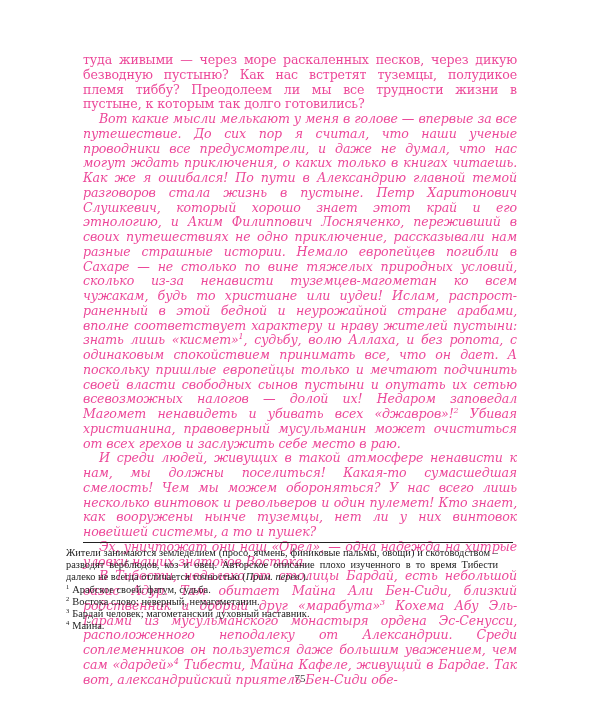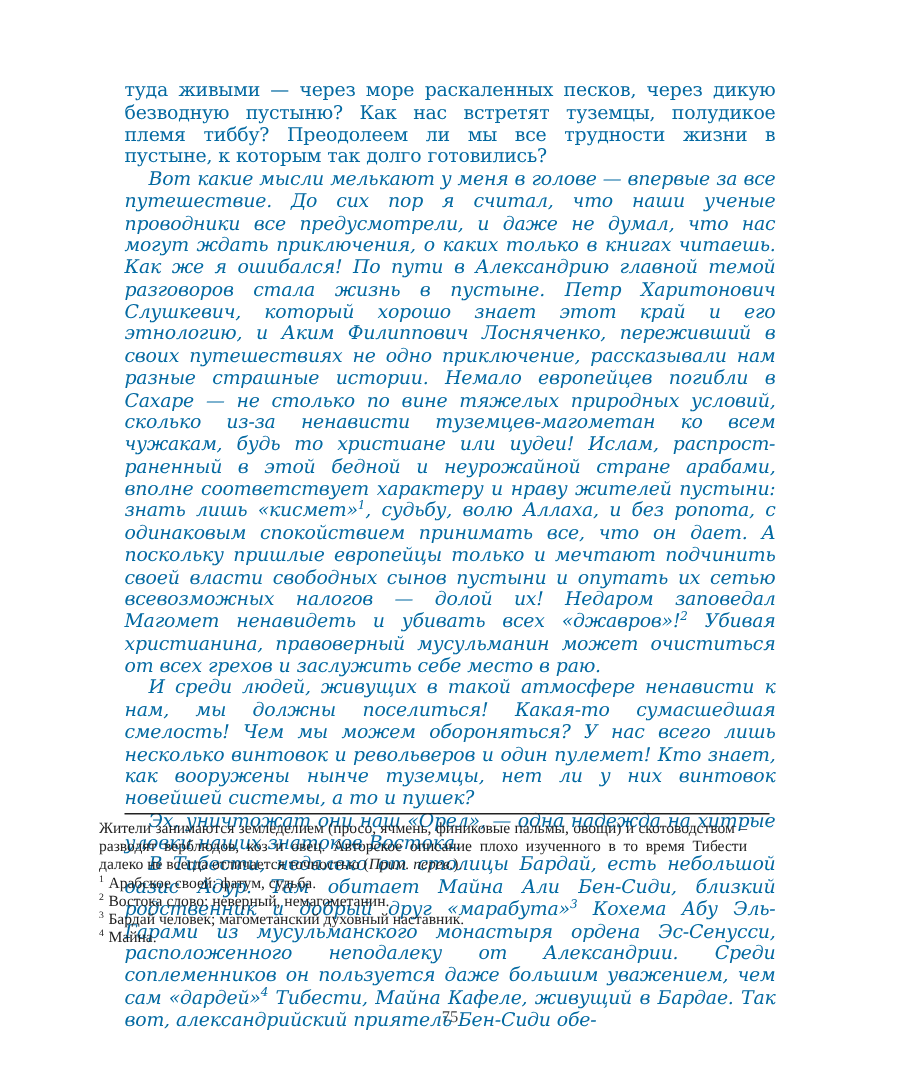--- a/index.html
+++ b/index.html
@@ -1,20 +1,20 @@
 <!DOCTYPE html>
 <html><head>
 <meta charset="utf-8">
 <style>
   html, body { margin: 0; padding: 0; background: #ffffff; }
   body { width: 600px; height: 728px; position: relative; overflow: hidden; }
   .page {
     position: absolute; left: 83px; top: 53px; width: 434px;
     font-family: "DejaVu Serif", "Liberation Serif", serif;
-    color: #0369a1;
+    color: #ec4899;
   }
   .main p {
     margin: 0; font-size: 12.6px; line-height: 14.75px;
     text-align: justify; text-indent: 0;
     hyphens: manual; letter-spacing: -0.15px; word-spacing: 0.2px;
   }
   .main p.indent { text-indent: 16px; font-style: italic; }
   .main sup, .fn sup { font-size: 8px; line-height: 0; vertical-align: 5px; }
   .rule {
     position: absolute; left: 83px; top: 542px; width: 430px; height: 0;

